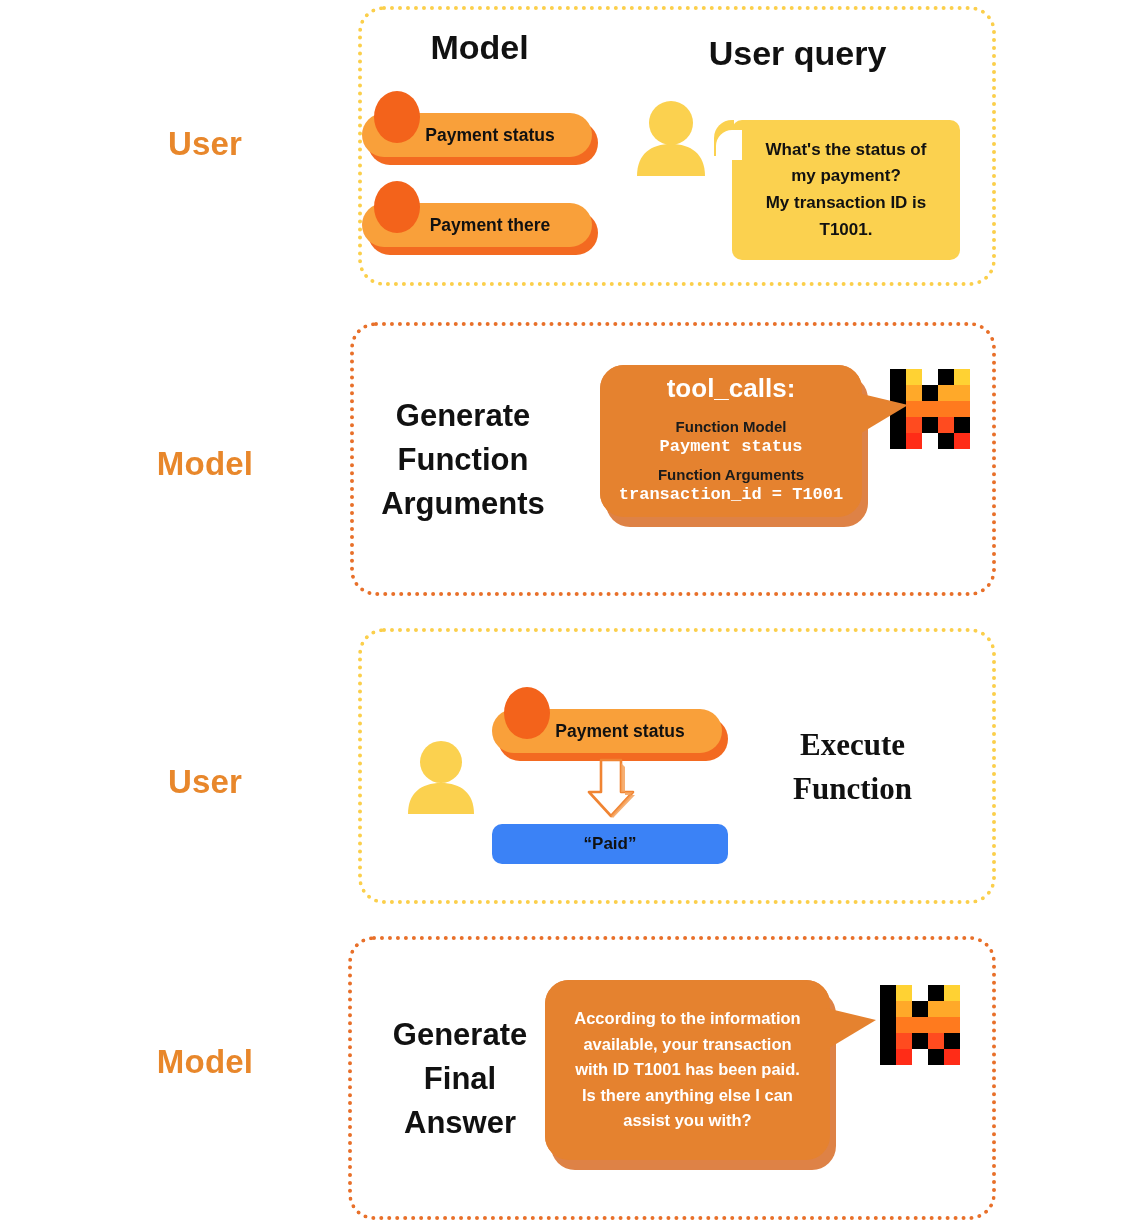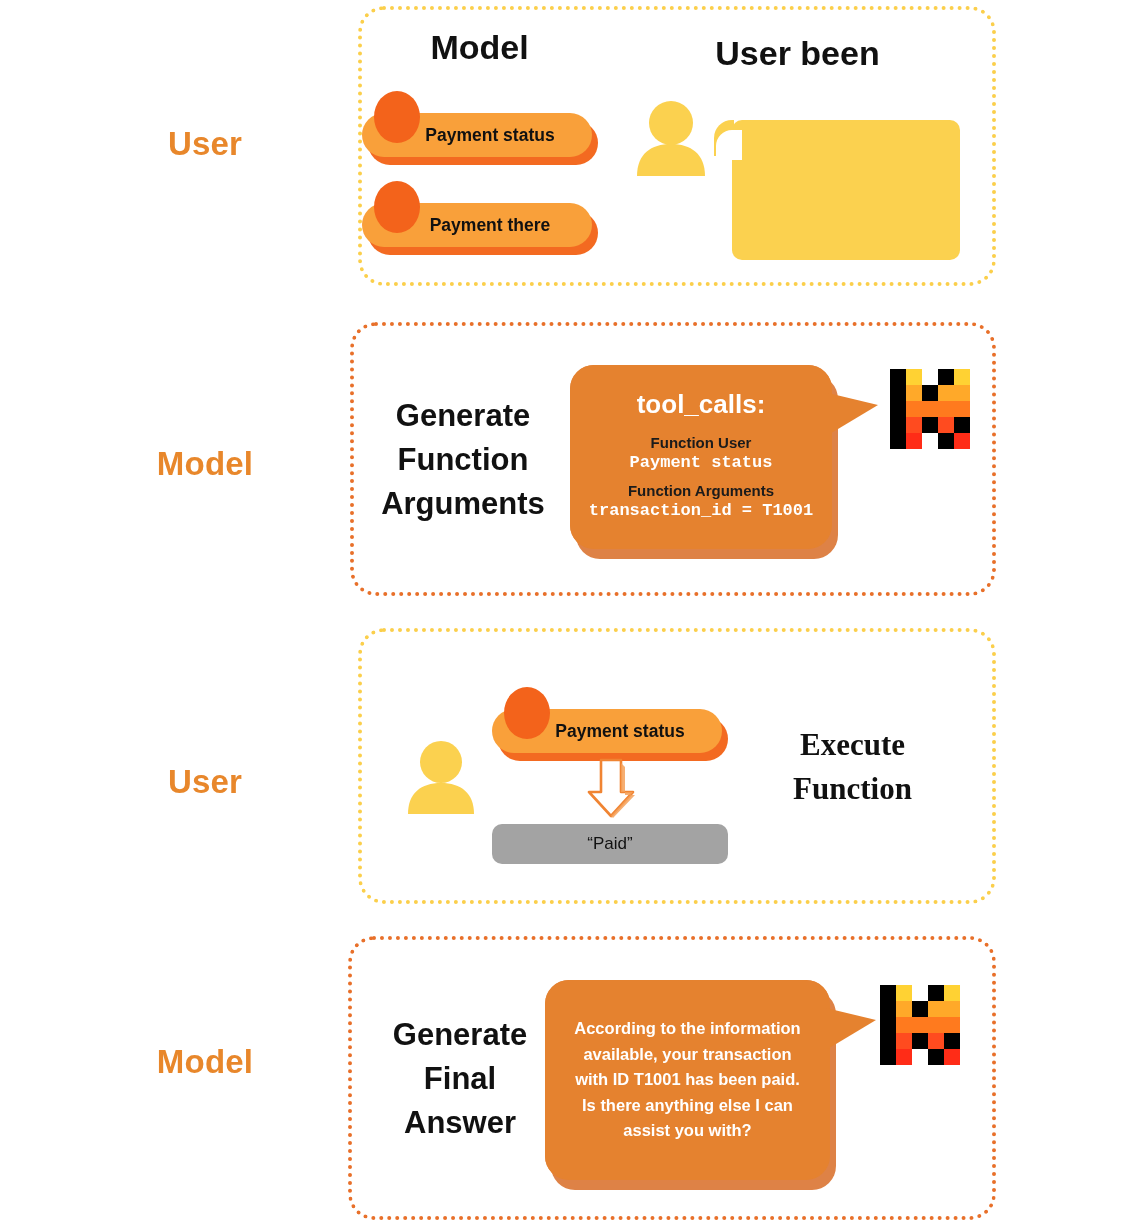--- a/index.html
+++ b/index.html
@@ -213,21 +213,21 @@
     z-index: 2;
     width: 100%;
     height: 100%;
     box-sizing: border-box;
     display: flex;
     flex-direction: column;
     align-items: center;
     justify-content: center;
   }
 
-  #tool-calls-bubble { left: 570px; top: 365px; width: 262px; height: 184px; }
+  #tool-calls-bubble { left: 600px; top: 365px; width: 262px; height: 152px; }
   #tool-calls-title {
     font-size: 26px;
     font-weight: bold;
     color: #ffffff;
     margin-bottom: 14px;
   }
   .fn-group { text-align: center; margin-bottom: 10px; }
   .fn-caption {
     font-size: 15px;
     font-weight: bold;
@@ -235,45 +235,45 @@
     margin-bottom: 2px;
   }
   .fn-value {
     font-family: "Liberation Mono", monospace;
     font-size: 17px;
     font-weight: bold;
     color: #ffffff;
     white-space: nowrap;
   }
 
-  #final-answer-bubble { left: 545px; top: 980px; width: 285px; height: 200px; }
+  #final-answer-bubble { left: 545px; top: 980px; width: 285px; height: 180px; }
   #final-answer-text {
     font-size: 16.5px;
     font-weight: bold;
     color: #ffffff;
     line-height: 1.55;
     text-align: center;
     padding: 0 16px;
     white-space: pre-line;
   }
 
   
   #paid-box {
     position: absolute;
     left: 492px;
     top: 824px;
     width: 236px;
     height: 40px;
-    background: #a3a3a3;
+    background: #3b82f6;
     border-radius: 10px;
     display: flex;
     align-items: center;
     justify-content: center;
     font-size: 17px;
-    font-weight: normal;
+    font-weight: bold;
     color: #111111;
   }
 
   
   #execute-arrow {
     position: absolute;
     left: 583px;
     top: 758px;
     width: 56px;
     height: 62px;
@@ -294,21 +294,21 @@
 <body>
 
 <div class="row-label" id="label-user-1">User</div>
 <div class="row-label" id="label-model-1">Model</div>
 <div class="row-label" id="label-user-2">User</div>
 <div class="row-label" id="label-model-2">Model</div>
 
 <div class="panel yellow" id="panel-1"></div>
 
 <div class="panel-heading" id="heading-tools">Model</div>
-<div class="panel-heading" id="heading-user-query">User been</div>
+<div class="panel-heading" id="heading-user-query">User query</div>
 
 <div class="tool-pill" id="pill-payment-status-1">
   <div class="pill-shadow"></div>
   <div class="pill-body"></div>
   <div class="pill-dot"></div>
   <div class="pill-label">Payment status</div>
 </div>
 
 <div class="tool-pill" id="pill-payment-date">
   <div class="pill-shadow"></div>
@@ -319,36 +319,40 @@
 
 <div class="avatar" id="avatar-1">
   <svg viewBox="0 0 74 76" width="74" height="76" aria-hidden="true">
     <circle cx="37" cy="23" r="22" fill="#FBD14F"></circle>
     <path d="M3 76 C3 54 17 44 37 44 C57 44 71 54 71 76 Z" fill="#FBD14F"></path>
   </svg>
 </div>
 
 <div id="user-query-bubble">
   <div class="bubble-tail-left"></div>
+  <div id="user-query-text">What's the status of
+my payment?
+My transaction ID is
+T1001.</div>
 </div>
 
 <div class="panel orange" id="panel-2"></div>
 
 <div class="side-heading" id="heading-generate-args" style="white-space: pre-line;">Generate
 Function
 Arguments</div>
 
 <div class="model-bubble" id="tool-calls-bubble">
   <div class="bubble-shadow"></div>
   <div class="bubble-body"></div>
   <div class="bubble-tail-right"></div>
   <div class="bubble-content">
     <div id="tool-calls-title">tool_calls:</div>
     <div class="fn-group">
-      <div class="fn-caption">Function User</div>
+      <div class="fn-caption">Function Model</div>
       <div class="fn-value">Payment status</div>
     </div>
     <div class="fn-group" style="margin-bottom:6px;">
       <div class="fn-caption">Function Arguments</div>
       <div class="fn-value">transaction_id = T1001</div>
     </div>
   </div>
 </div>
 
 <div class="logo-mistral" id="logo-1">

